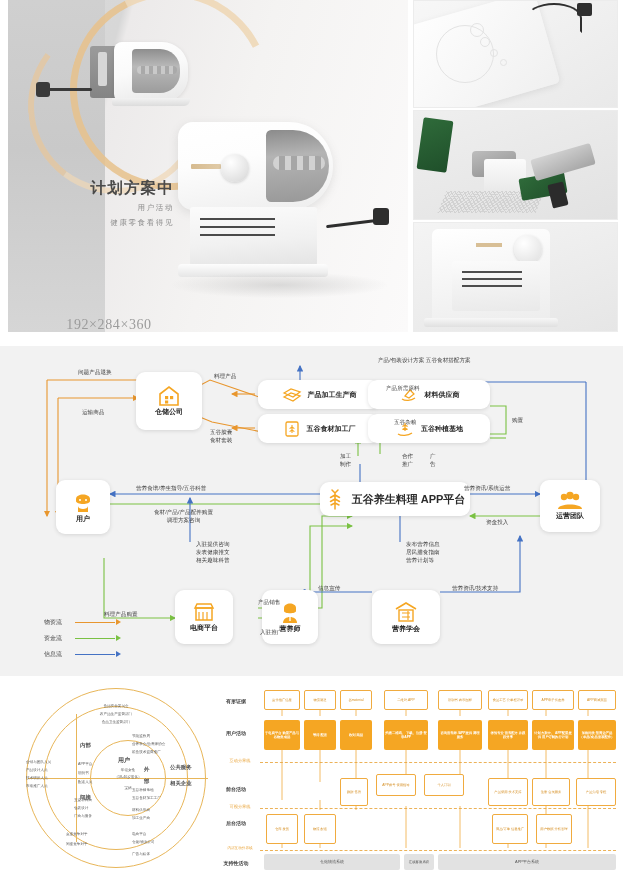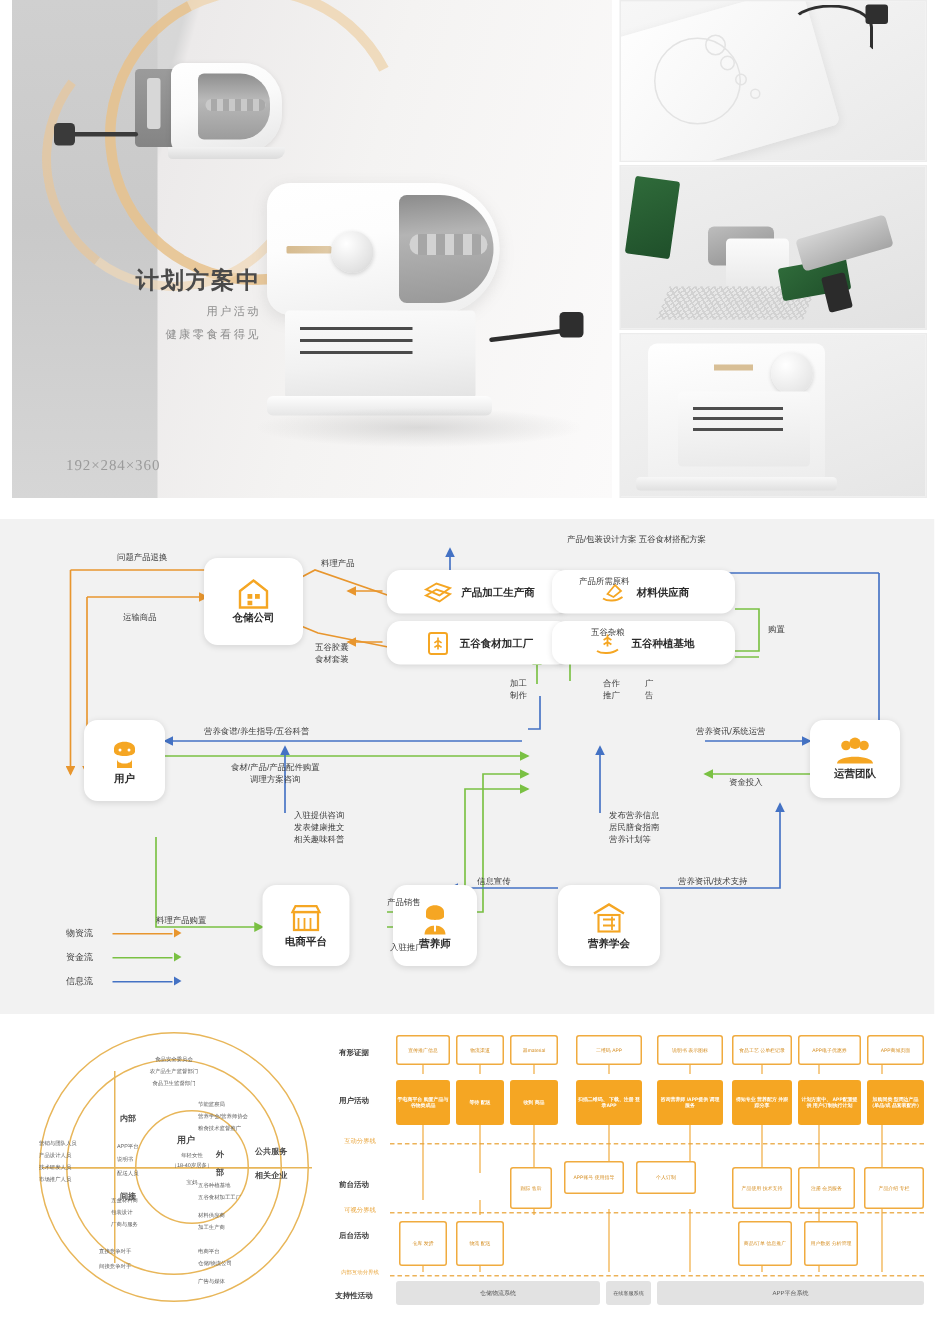--- a/index.html
+++ b/index.html
@@ -38,22 +38,22 @@
     text-align:right; font-size:15.5px; font-weight:bold; color:#4a4a4a;
     letter-spacing:1.2px; line-height:1;
   }
   .hero-sub{
     position:absolute; left:36px; width:130px; text-align:right;
     font-size:7.5px; color:#8d8d8d; letter-spacing:1.6px;
   }
   .hero-sub.s1{ top:203px; }
   .hero-sub.s2{ top:218px; }
   .hero-dim{
-    position:absolute; left:36px; top:305px; width:130px; text-align:left;
-    font-size:10px; color:#9b9b9b; letter-spacing:.6px;
+    position:absolute; left:36px; top:317px; width:130px; text-align:center;
+    font-size:14px; color:#9b9b9b; letter-spacing:.6px;
     font-family:"Liberation Serif", serif;
   }
 
   
   .machine { position:absolute; }
 
   
   #mach-small{ left:80px; top:40px; width:100px; height:75px; }
   #mach-small .drum{
     position:absolute; left:26px; top:2px; width:74px; height:60px;
@@ -428,20 +428,26 @@
       </div>
 
       <div class="node" style="left:368px;top:68px;width:122px;height:29px;gap:6px;">
         <svg class="ico" width="20" height="18" viewBox="0 0 20 18">
           <path d="M3,14 C6,16 13,16 17,13" stroke="#f5a623" stroke-width="1.3" fill="none"></path>
           <path d="M10,11 L10,3 M10,5 L7.4,6.6 M10,5 L12.6,6.6 M10,8 L7.4,9.6 M10,8 L12.6,9.6" stroke="#f5a623" stroke-width="1.2" fill="none"></path>
         </svg>
         <div class="node-label">五谷种植基地</div>
       </div>
 
+      <div class="node" style="left:320px;top:136px;width:150px;height:34px;gap:7px;">
+        <svg class="ico" width="20" height="24" viewBox="0 0 20 24">
+          <path d="M10,22 L10,6 M10,8 L5.5,10.5 M10,8 L14.5,10.5 M10,12 L5.5,14.5 M10,12 L14.5,14.5 M10,16 L6,18 M10,16 L14,18 M10,6 L7,3 M10,6 L13,3" stroke="#f5a623" stroke-width="1.5" fill="none" stroke-linecap="round"></path>
+        </svg>
+        <div class="node-label big">五谷养生料理  APP平台</div>
+      </div>
 
       <div class="node node-v" style="left:540px;top:134px;width:60px;height:52px;">
         <svg class="ico" width="26" height="20" viewBox="0 0 26 20">
           <circle cx="7" cy="6" r="3.2" fill="#f5a623"></circle>
             <circle cx="19" cy="6" r="3.2" fill="#f5a623"></circle>
           <circle cx="13" cy="4.5" r="3.8" fill="#f5a623"></circle>
           <path d="M1,18 C1,12 25,12 25,18 Z" fill="#f5a623"></path>
         </svg>
         <div class="node-label">运营团队</div>
       </div>

